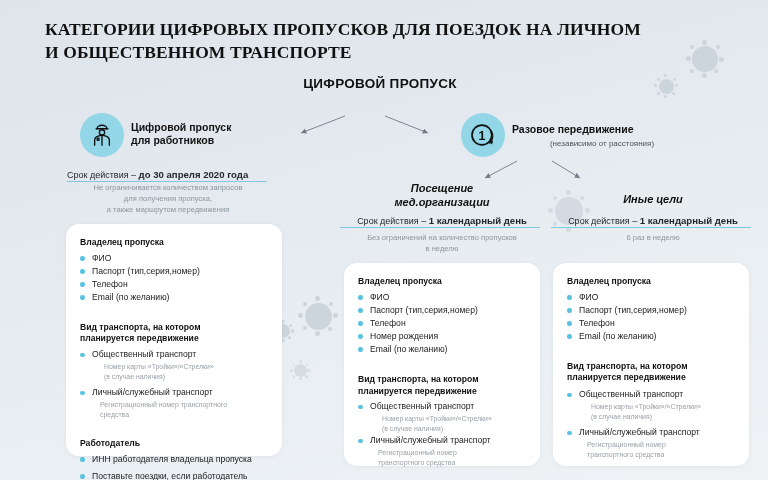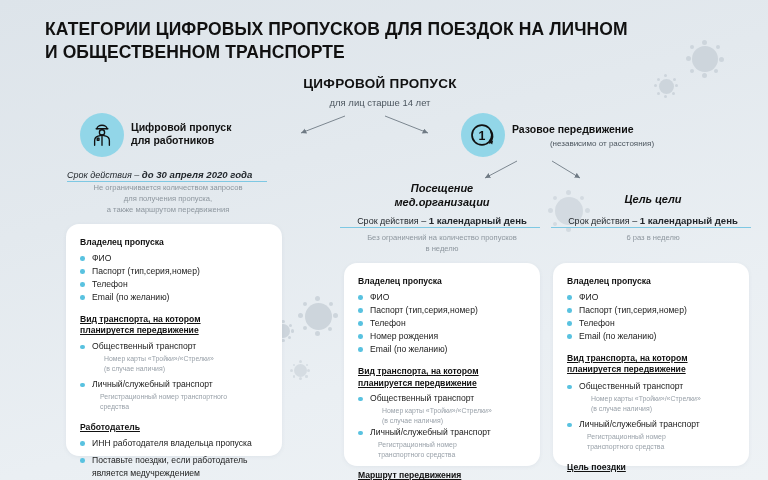--- a/index.html
+++ b/index.html
@@ -13,21 +13,21 @@
 
   
   .virus { position:absolute; pointer-events:none; }
   .virus .body { position:absolute; border-radius:50%; background:#cdd5dc; left:0; top:0; }
   .virus .spike { position:absolute; background:#cdd5dc; border-radius:50%; }
 
   
   .main-title {
     position:absolute; left:45px; top:18px; width:600px;
     font-size:17.5px; font-weight:700; line-height:1.32; letter-spacing:0.1px;
-    color:#111; text-transform:uppercase;
+    color:#111; text-transform:uppercase;font-family:Liberation Serif, serif;
   }
   .center-title {
     position:absolute; left:230px; top:76px; width:300px; text-align:center;
     font-size:13.5px; font-weight:700; letter-spacing:0.3px; color:#111;
     text-transform:uppercase;
   }
   .center-sub {
     position:absolute; left:230px; top:97px; width:300px; text-align:center;
     font-size:9.5px; color:#4c565f;
   }
@@ -60,21 +60,21 @@
   
   .arrows { position:absolute; inset:0; pointer-events:none; }
 
   
   .card {
     position:absolute; background:#ffffff; border-radius:13px;
     box-shadow:0 1px 4px rgba(70,90,110,.07);
   }
   .card-inner { padding:13px 14px 12px 14px; }
   .sec-title { font-size:8.6px; font-weight:700; color:#111; line-height:1.35; margin-bottom:3px; }
-  .sec-title.gap { margin-top:10px;text-decoration:underline; }
+  .sec-title.gap { margin-top:18px; }
   ul.items { list-style:none; }
   ul.items li {
     position:relative; padding-left:12px; font-size:8.6px; line-height:1.52; color:#1b1b1b;
   }
   ul.items li::before {
     content:""; position:absolute; left:0; top:4.6px;
     width:4.6px; height:4.6px; border-radius:50%; background:#59c2e0;
   }
   ul.items li.sp { margin-top:4px; }
   .subnote { font-size:6.9px; line-height:1.45; color:#99a1a9; padding-left:24px; margin-top:1px; }
@@ -155,21 +155,20 @@
     <div class="spike" style="width:2.6px;height:2.6px;left:2.5px;top:15px;"></div>
     <div class="spike" style="width:3px;height:3px;left:0;top:8.5px;"></div>
     <div class="spike" style="width:2.6px;height:2.6px;left:2.5px;top:3.5px;"></div>
   </div>
 
   <div class="main-title">
     <div>КАТЕГОРИИ ЦИФРОВЫХ ПРОПУСКОВ ДЛЯ ПОЕЗДОК НА ЛИЧНОМ И ОБЩЕСТВЕННОМ ТРАНСПОРТЕ</div>
   </div>
 
   <div class="center-title">ЦИФРОВОЙ ПРОПУСК</div>
-  <div class="center-sub">для лиц старше 14 лет</div>
 
   <svg class="arrows" width="768" height="480">
     <defs>
       <marker id="ah" markerWidth="7" markerHeight="7" refX="6" refY="3" orient="auto">
         <path d="M0,0 L6,3 L0,6 z" fill="#6f7a84"></path>
       </marker>
     </defs>
     <line x1="345" y1="116" x2="301" y2="133" stroke="#6f7a84" stroke-width="0.9" marker-end="url(#ah)"></line>
     <line x1="385" y1="116" x2="428" y2="133" stroke="#6f7a84" stroke-width="0.9" marker-end="url(#ah)"></line>
     <line x1="517" y1="161" x2="485" y2="178" stroke="#6f7a84" stroke-width="0.9" marker-end="url(#ah)"></line>
@@ -186,21 +185,21 @@
         <line x1="12" y1="12.1" x2="12" y2="21.5"></line>
         <path d="M9.2 14.9 h-1.6 v2 h1.6 z"></path>
       </g>
     </svg>
   </div>
   <div class="badge-label" style="left:131px;top:121px;width:130px;">
     <div>Цифровой пропуск</div>
     <div>для работников</div>
   </div>
 
-  <div class="term" style="left:67px;top:169px;width:204px;text-align:left;font-style:italic;">
+  <div class="term" style="left:67px;top:169px;width:204px;text-align:left;">
     <span>Срок действия – </span><b>до 30 апреля 2020 года</b>
   </div>
   <div class="term-rule" style="left:67px;top:181px;width:200px;"></div>
   <div class="note" style="left:62px;top:182px;width:212px;">
     <div>Не ограничивается количеством запросов</div>
     <div>для получения пропуска,</div>
     <div>а также маршрутом передвижения</div>
   </div>
 
   <div class="badge" style="left:461px;top:113px;">
@@ -221,21 +220,21 @@
   <div class="term" style="left:336px;top:215px;width:212px;">
     <span>Срок действия – </span><b>1 календарный день</b>
   </div>
   <div class="term-rule" style="left:340px;top:227px;width:200px;"></div>
   <div class="note" style="left:334px;top:232px;width:216px;">
     <div>Без ограничений на количество пропусков</div>
     <div>в неделю</div>
   </div>
 
   <div class="col-head" style="left:555px;top:192px;width:196px;">
-    <div>Цель цели</div>
+    <div>Иные цели</div>
   </div>
   <div class="term" style="left:547px;top:215px;width:212px;">
     <span>Срок действия – </span><b>1 календарный день</b>
   </div>
   <div class="term-rule" style="left:551px;top:227px;width:200px;"></div>
   <div class="note" style="left:545px;top:232px;width:216px;">
     <div>6 раз в неделю</div>
   </div>
 
   <div class="card" style="left:66px;top:224px;width:216px;height:232px;">

